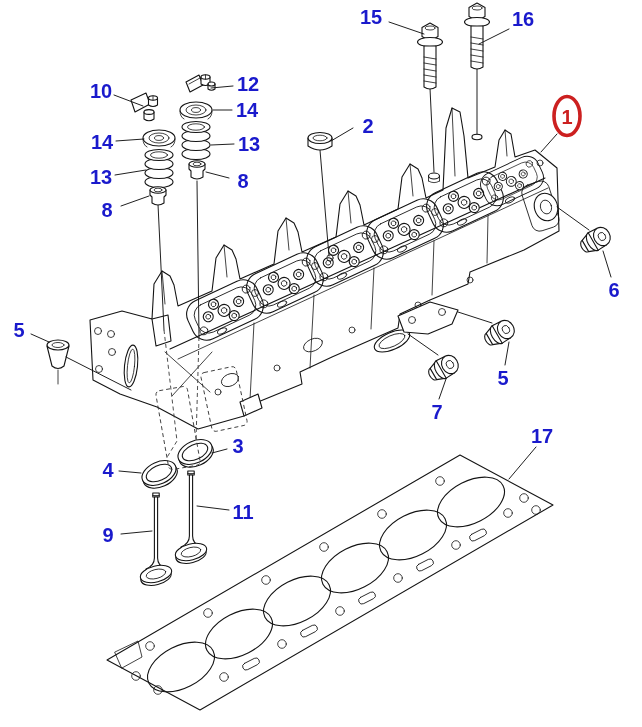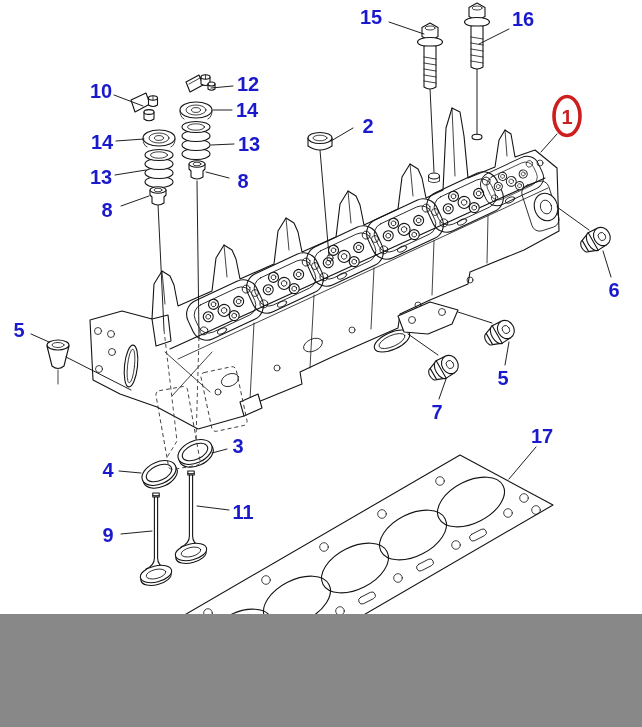--- a/index.html
+++ b/index.html
@@ -3,21 +3,21 @@
 <meta charset="utf-8">
 <style>
   :root{
     --blue:#1a1acc;
     --red:#cc2020;
     --ink:#141414;
     --bg:#ffffff;
   }
   html,body{margin:0;padding:0;background:#888;}
   .stage{
-    width:642px;height:614px;background:var(--bg);
+    width:642px;height:727px;background:var(--bg);
     position:relative;overflow:hidden;margin:0 auto;
   }
   svg{display:block}
   .ln{fill:none;stroke:var(--ink);stroke-width:1.1;stroke-linejoin:round;stroke-linecap:round}
   .fw{fill:#ffffff;stroke:var(--ink);stroke-width:1.1;stroke-linejoin:round;stroke-linecap:round}
   .thin{stroke-width:0.8}
   .dash{fill:none;stroke:#3a3a3a;stroke-width:0.9;stroke-dasharray:4 3}
   .lead{fill:none;stroke:var(--ink);stroke-width:0.95;stroke-linecap:round}
   .callout{font-family:"Liberation Sans",sans-serif;font-weight:bold;font-size:20px;
            fill:var(--blue);text-anchor:middle;dominant-baseline:central}

